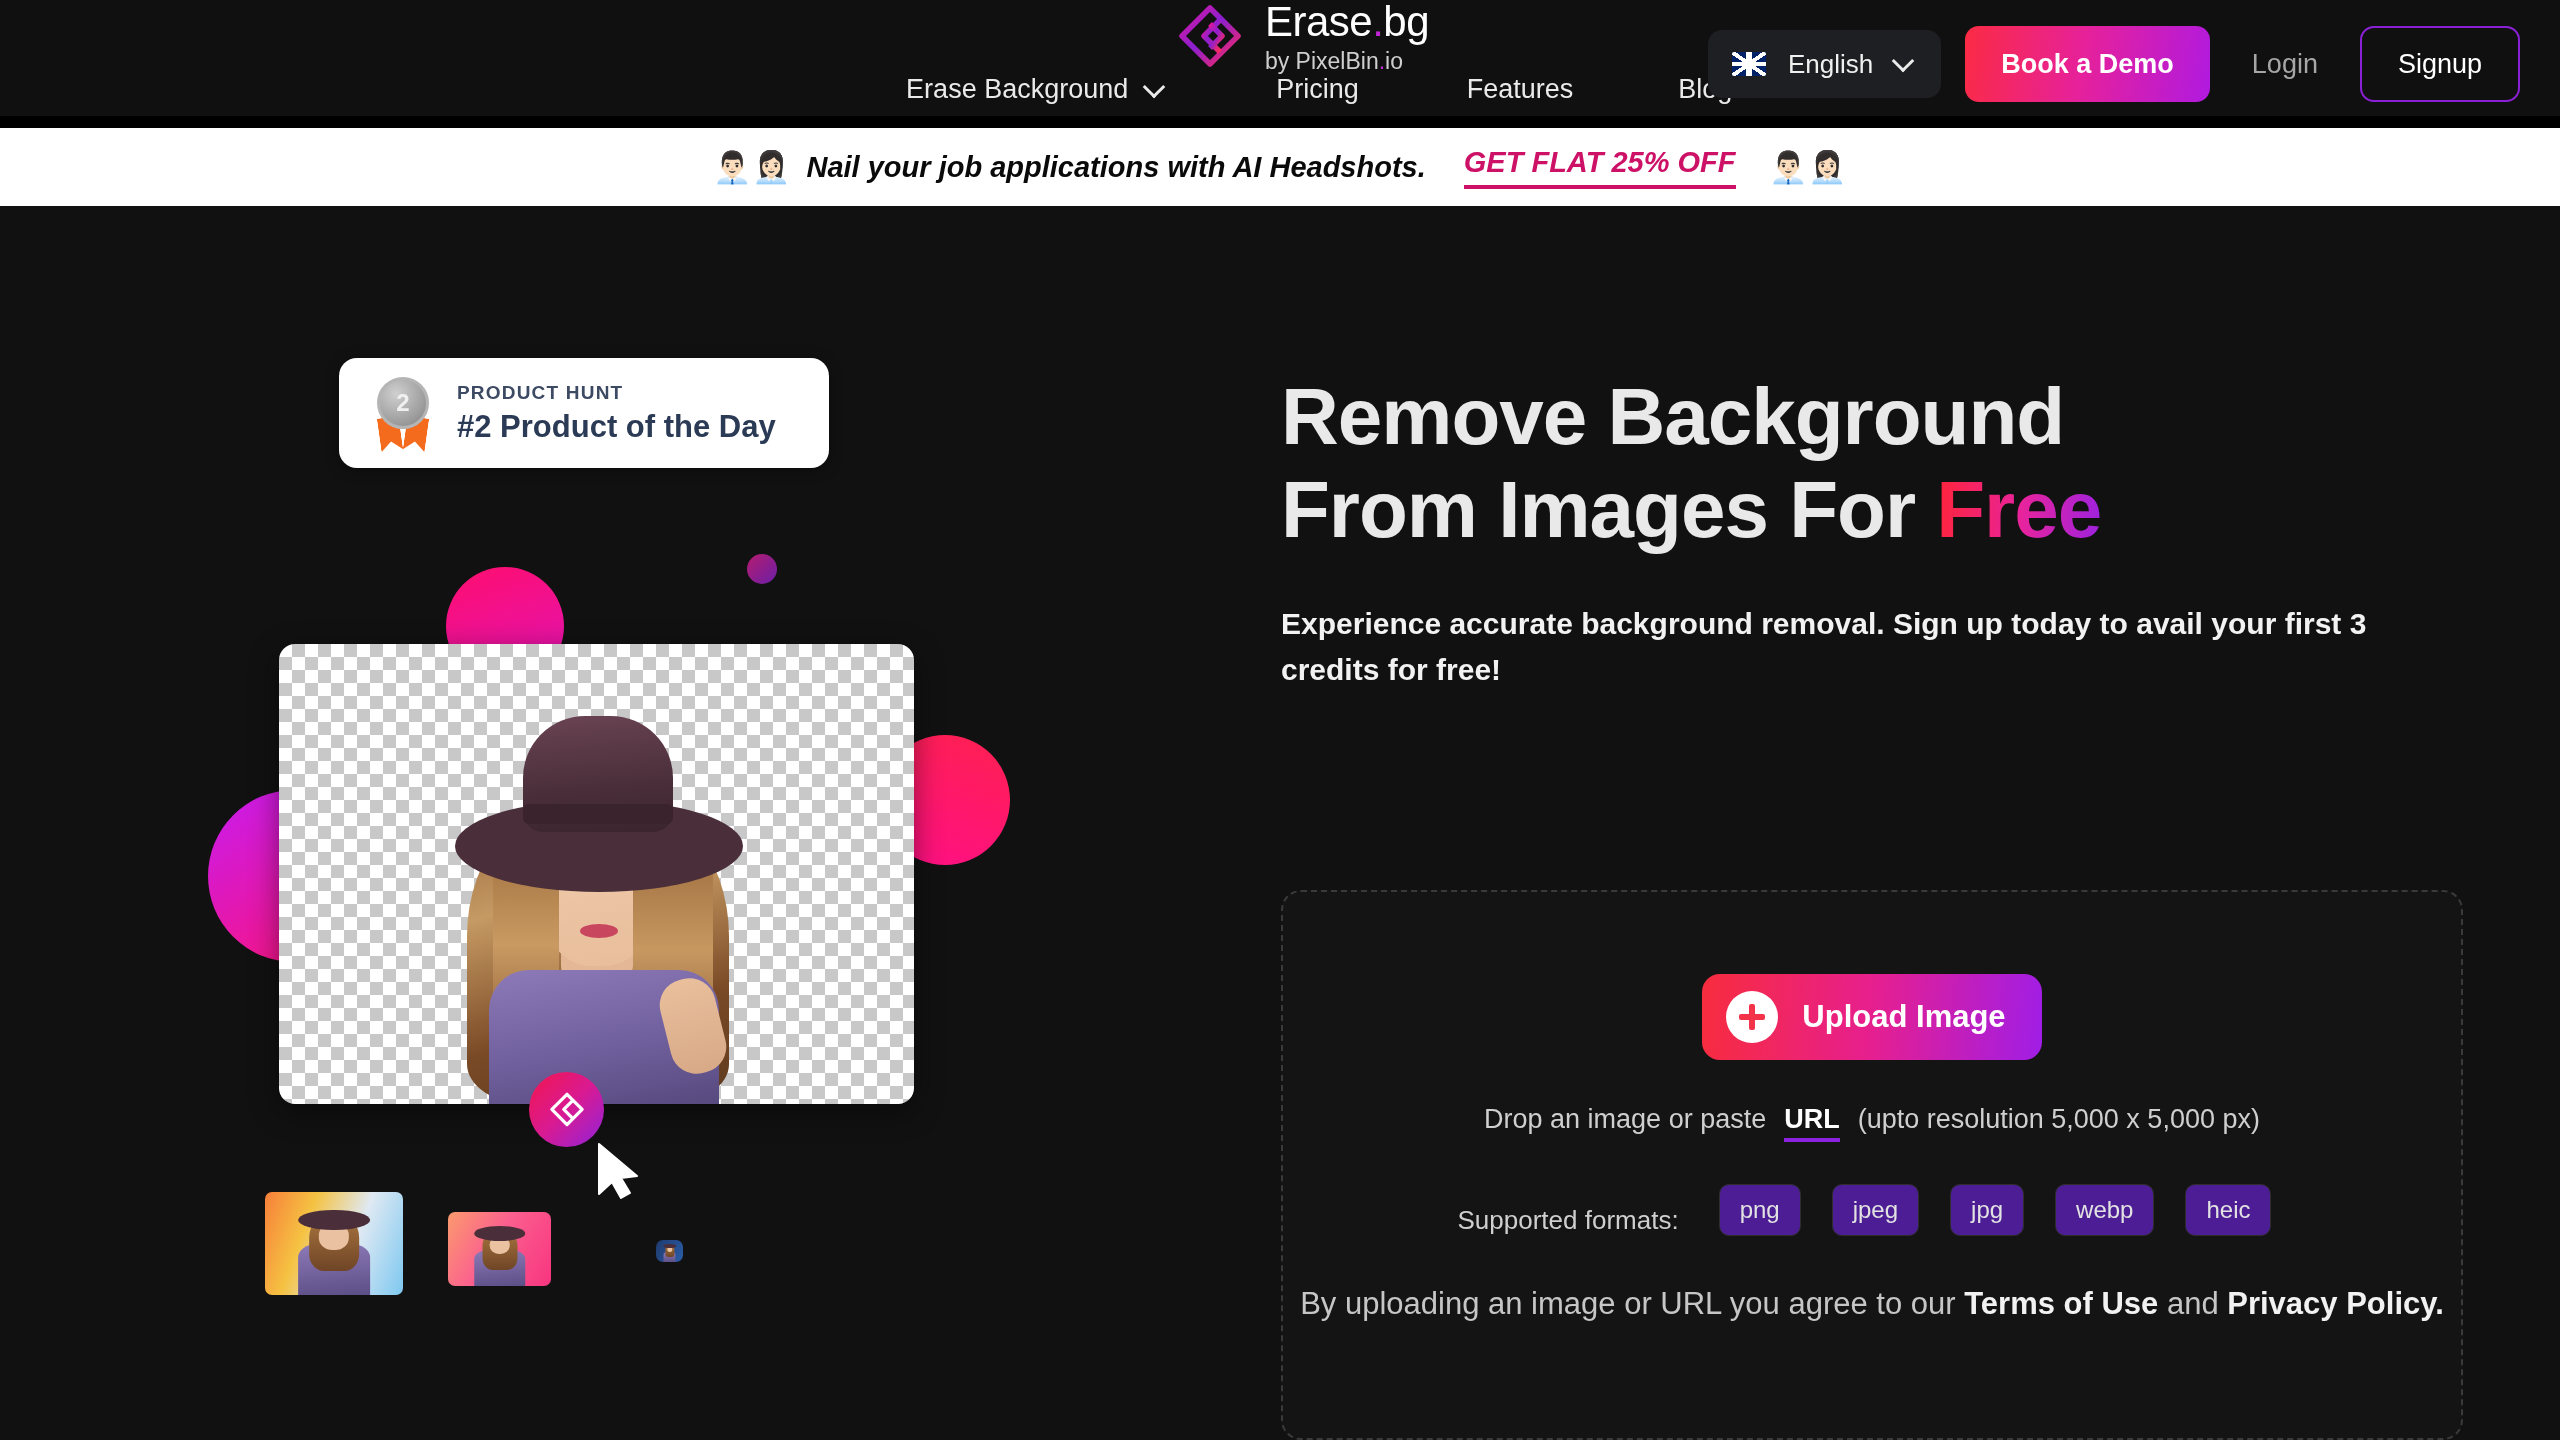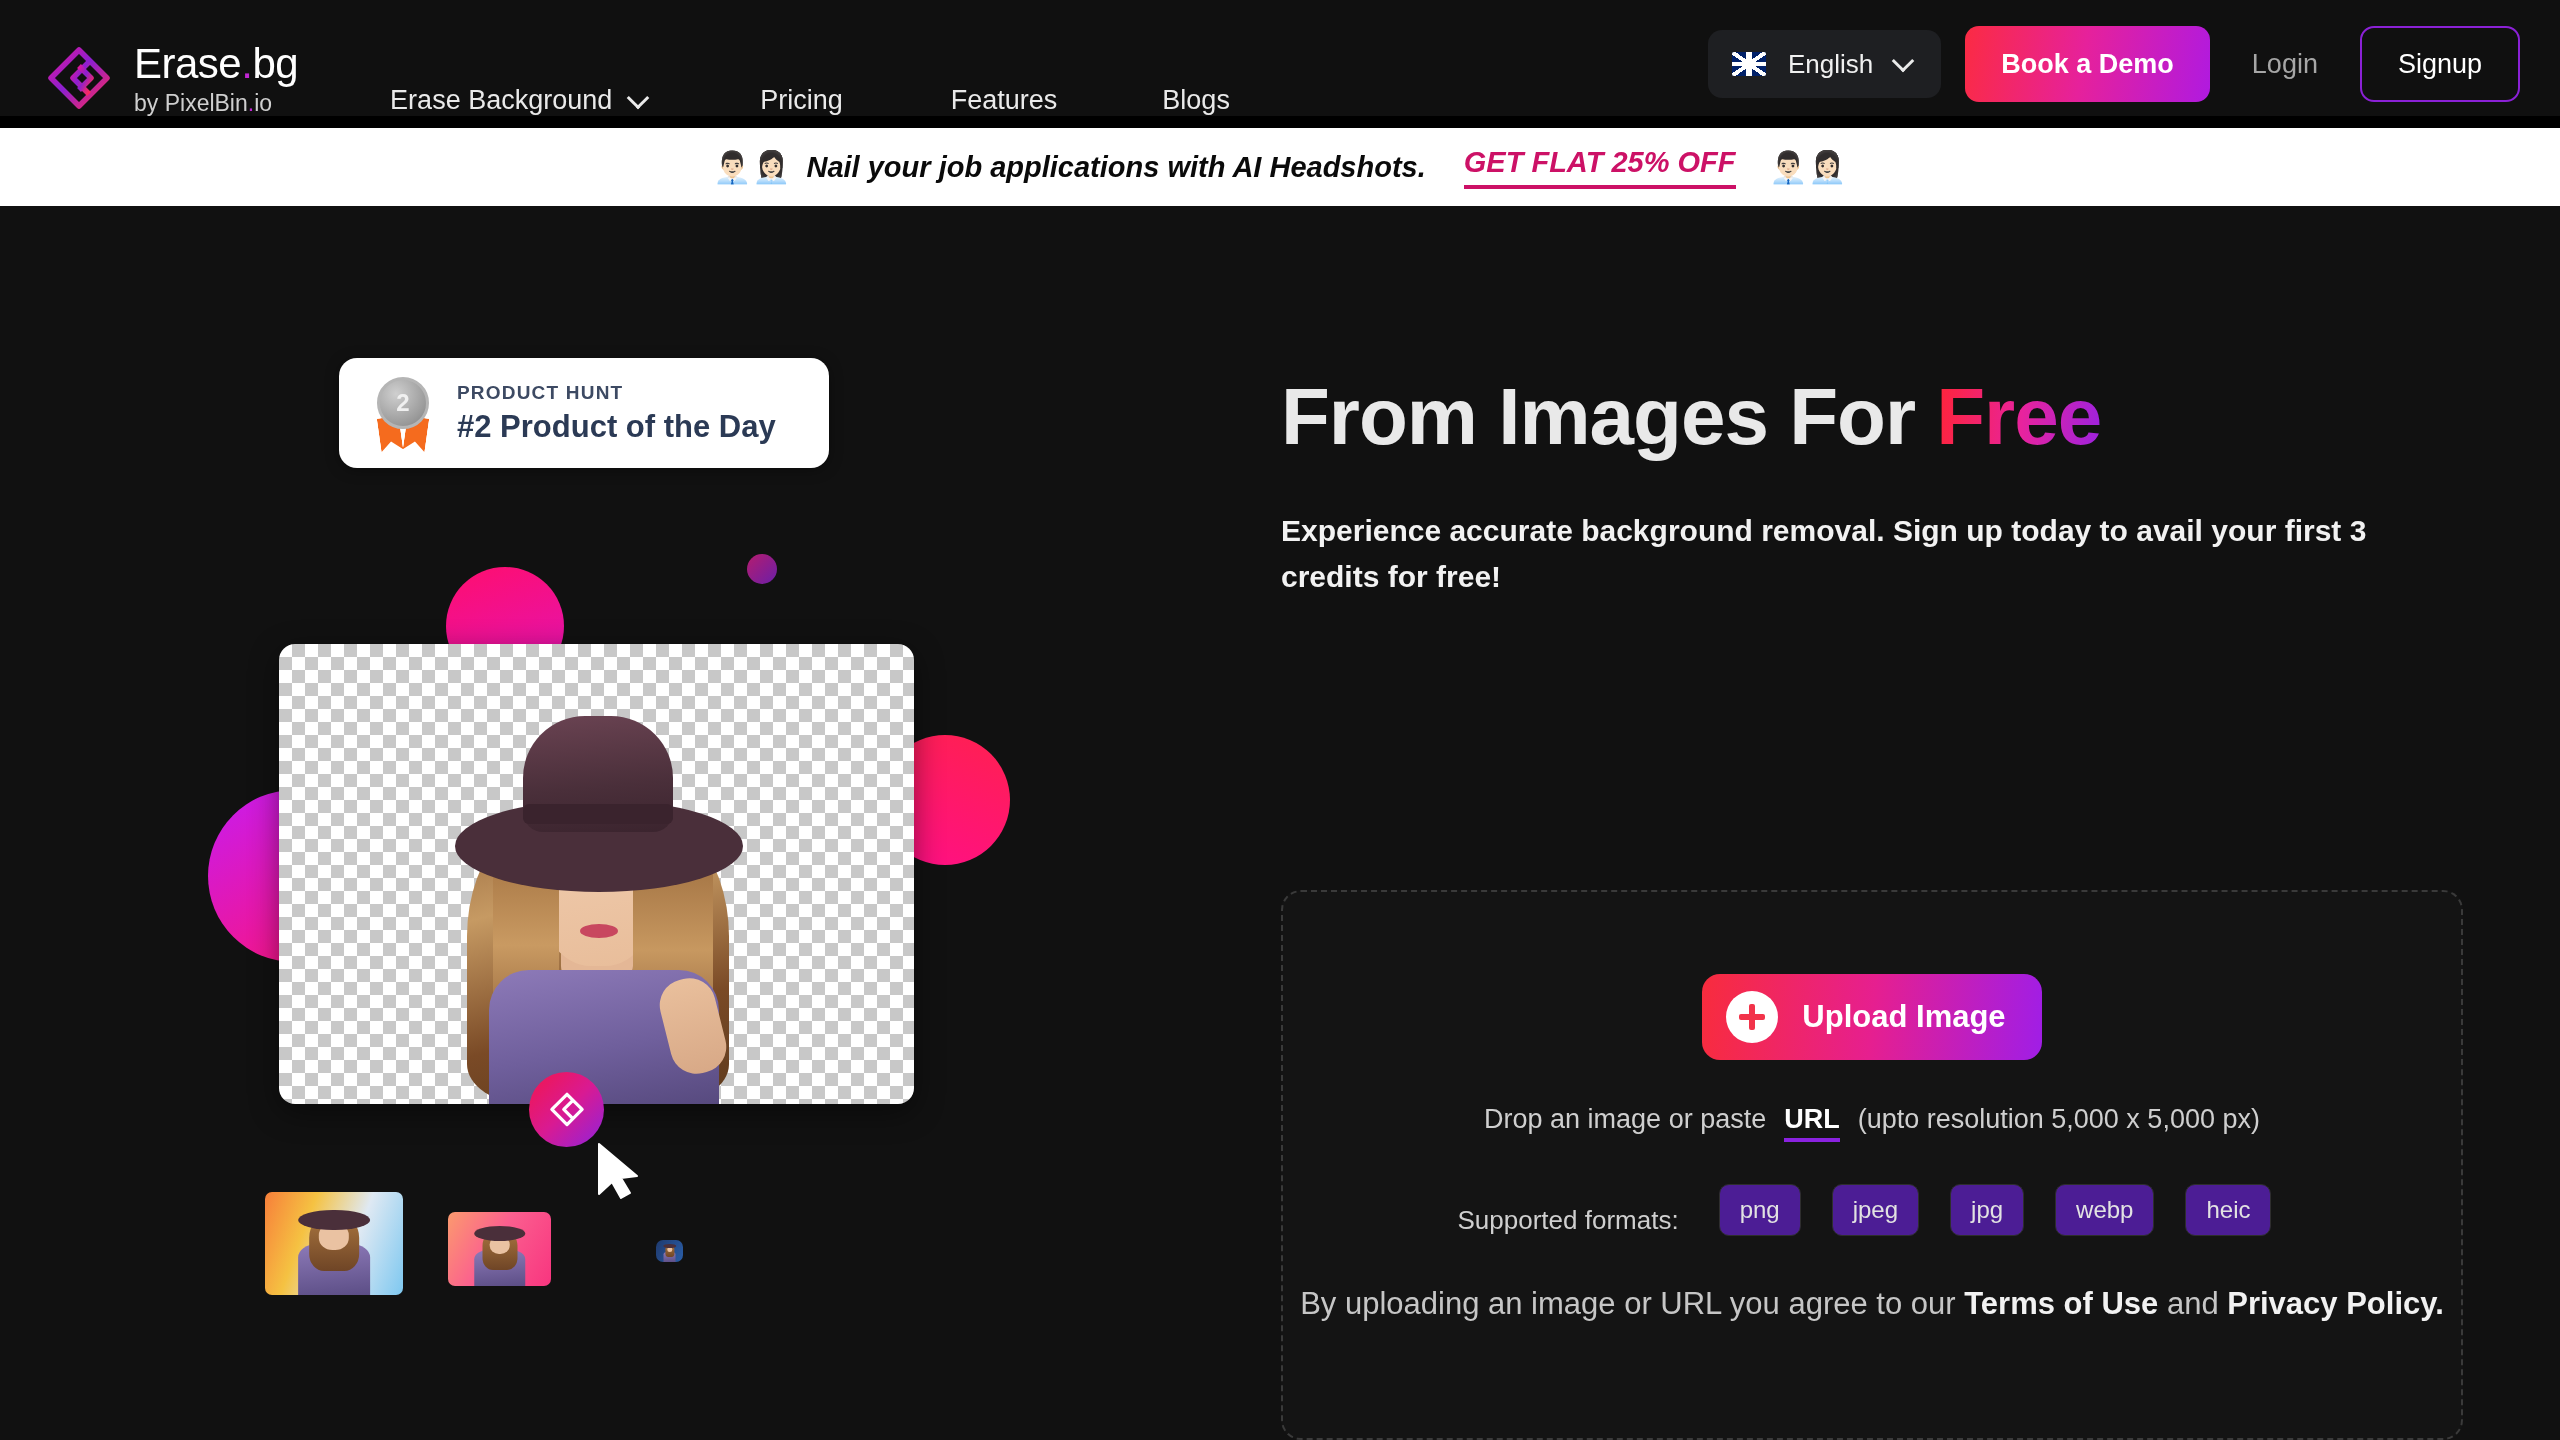--- a/index.html
+++ b/index.html
@@ -7,21 +7,21 @@
     width:2560px; height:1440px;
     background:#000;
     font-family:"Liberation Sans", sans-serif;
     overflow:hidden;
   }
 
   
   .nav {
     position:absolute; top:0; left:0; width:2560px; height:116px;
     background:#101010;
-    display:flex; align-items:flex-end;
+    display:flex; align-items:center;flex-direction:column;
   }
   .brand { display:flex; align-items:center; margin-left:42px; }
   .brand-logo { width:74px; height:74px; position:relative; }
   .brand-text { margin-left:18px; line-height:1; }
   .brand-title {
     font-size:42px; font-weight:400; color:#ffffff; letter-spacing:-0.5px;
     white-space:nowrap;
   }
   .brand-title .dot { color:#c026d3; }
   .brand-sub {
@@ -464,20 +464,21 @@
   <div class="thumb thumb-3">
     <div class="tf-body" style="width:48%;height:45%;"></div>
     <div class="tf-hair" style="width:34%;height:52%;top:24%;"></div>
     <div class="tf-face" style="width:20%;height:24%;top:32%;"></div>
     <div class="tf-hat" style="width:50%;height:20%;top:18%;"></div>
   </div>
 </div>
 
 <div class="right-col">
   <div class="h1">
+    <div><span>Remove Background</span></div>
     <div><span>From Images For </span><span class="free">Free</span></div>
   </div>
   <div class="sub">Experience accurate background removal. Sign up today to avail your first 3 credits for free!</div>
 </div>
 
 <div class="dropzone">
   <button class="upload-btn">
     <span class="plus-circle">
         <span class="plus-glyph"></span>
       </span>

